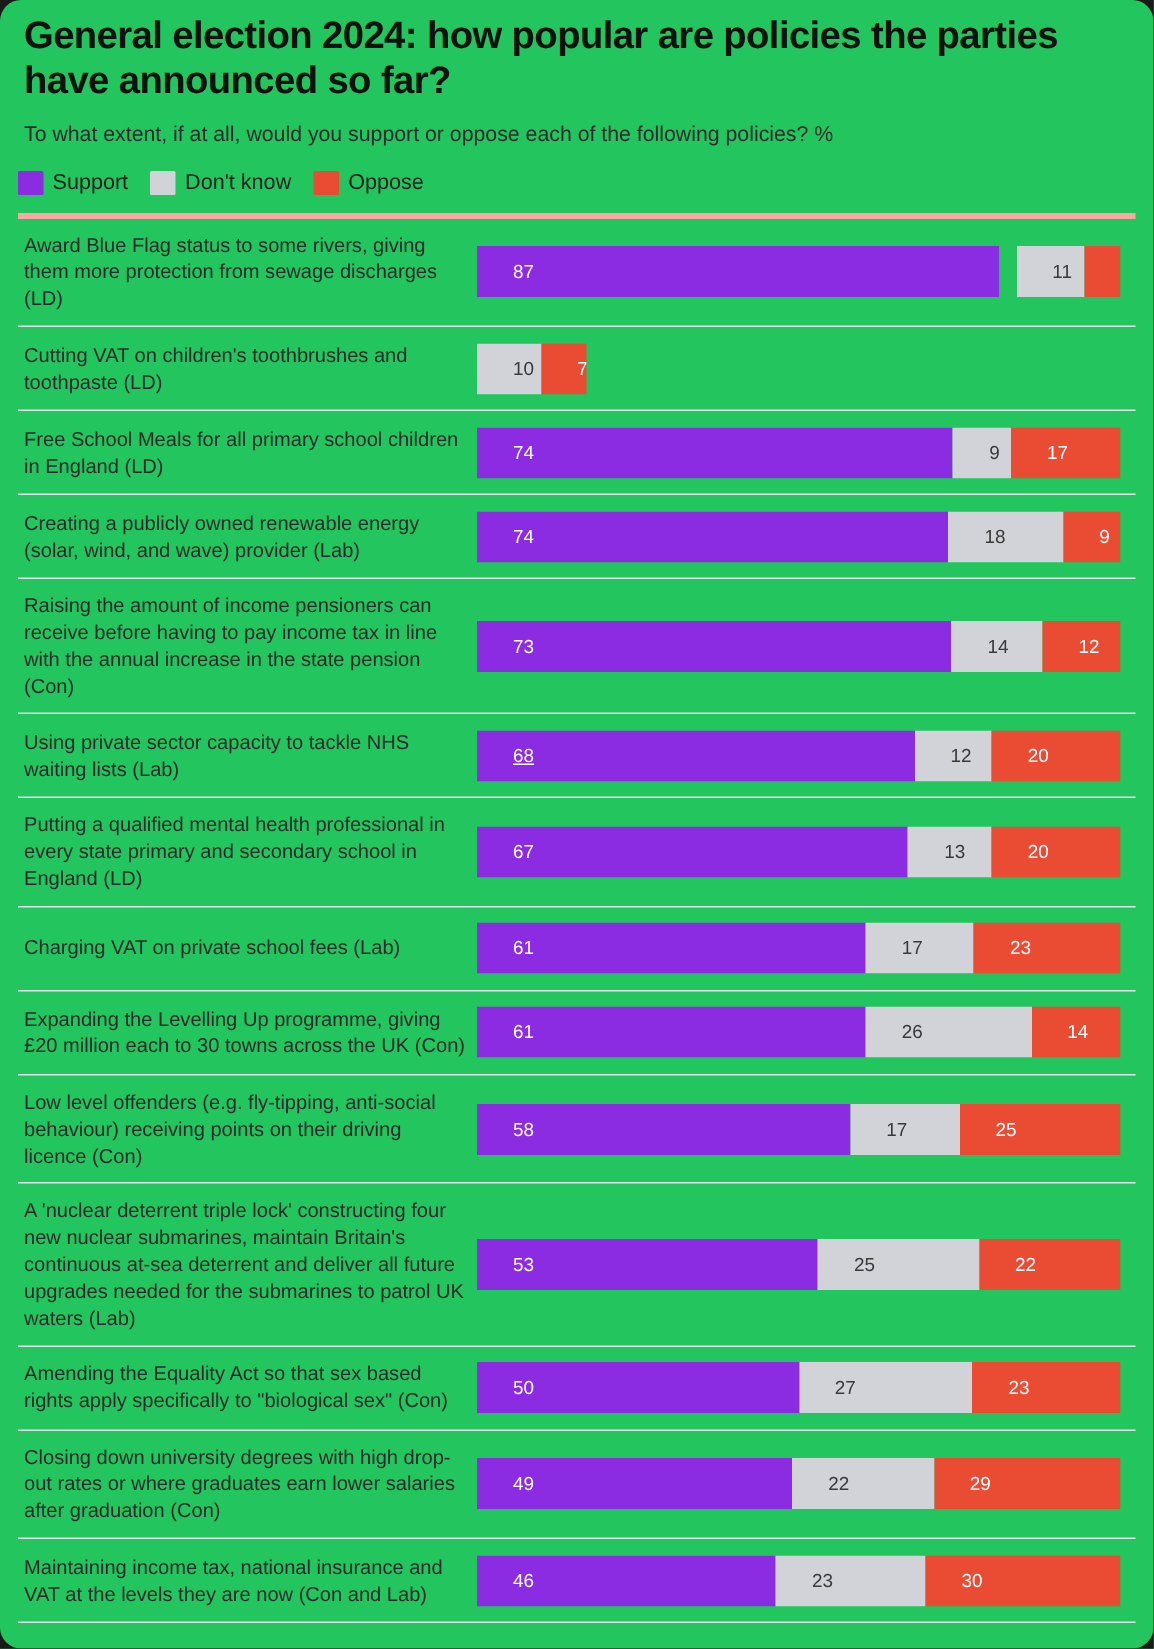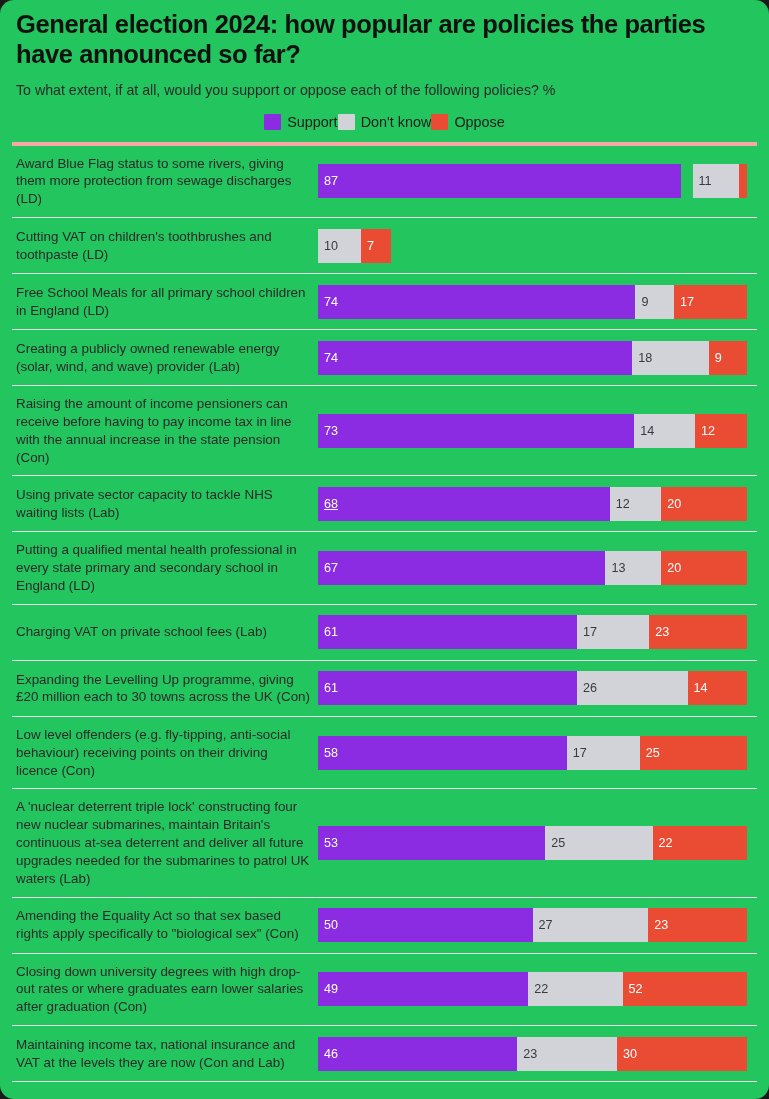--- a/index.html
+++ b/index.html
@@ -35,22 +35,23 @@
   #chart-subtitle {
     font-size: 14.2px;
     color: #2b2b2b;
     line-height: 1.3;
     margin: 0 0 14px 0;
     padding: 0 4px;
     font-weight: 400;
   }
   #legend {
     display: flex;
-    justify-content: center;
-    align-items: center;
+    justify-content: flex-start;
+    align-items: center;
+    gap: 15px;
     margin: 0 0 12px 0;
   }
   .legend-item {
     display: flex;
     align-items: center;
     gap: 6px;
   }
   .legend-swatch {
     width: 17px;
     height: 16px;
@@ -93,21 +94,21 @@
     width: 100%;
     height: 34px;
     align-items: stretch;
     overflow: hidden;
   }
   .seg {
     display: flex;
     align-items: center;
     font-size: 12.6px;
     color: #ffffff;
-    padding-left: 6px;
+    padding-left: 24px;
     overflow: hidden;
     white-space: nowrap;
     min-width: 0;
   }
   .seg.support { background: #8b2be2; }
   .seg.dontknow { background: #d2d3d9; color: #3a3a3a; }
   .seg.oppose { background: #ea4b33; }
 </style>
 </head>
 <body>
@@ -251,21 +252,21 @@
               <div class="seg oppose" style="width: 23%;">23</div>
             </div>
           </div>
         </div>
         <div class="row">
           <div class="row-label">Closing down university degrees with high drop-out rates or where graduates earn lower salaries after graduation (Con)</div>
           <div class="row-bar-wrap">
             <div class="bar">
               <div class="seg support" style="width: 49%;">49</div>
               <div class="seg dontknow" style="width: 22%;">22</div>
-              <div class="seg oppose" style="width: 29%;">52</div>
+              <div class="seg oppose" style="width: 29%;">29</div>
             </div>
           </div>
         </div>
         <div class="row">
           <div class="row-label">Maintaining income tax, national insurance and VAT at the levels they are now (Con and Lab)</div>
           <div class="row-bar-wrap">
             <div class="bar">
               <div class="seg support" style="width: 46.4646%;">46</div>
               <div class="seg dontknow" style="width: 23.2323%;">23</div>
               <div class="seg oppose" style="width: 30.303%;">30</div>

